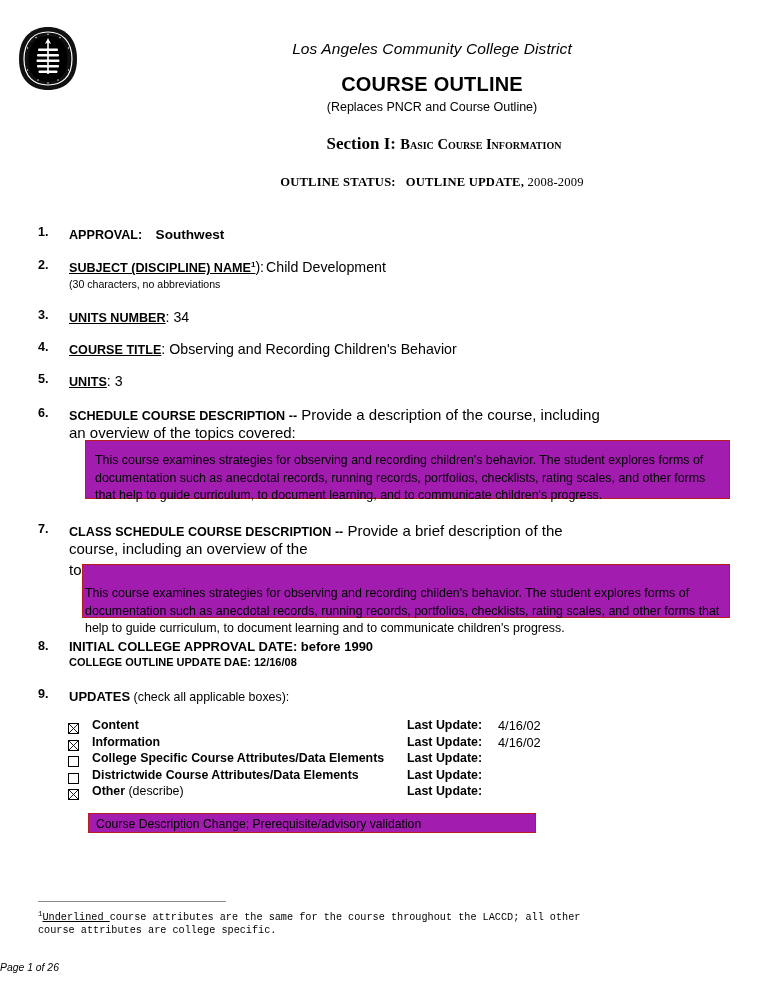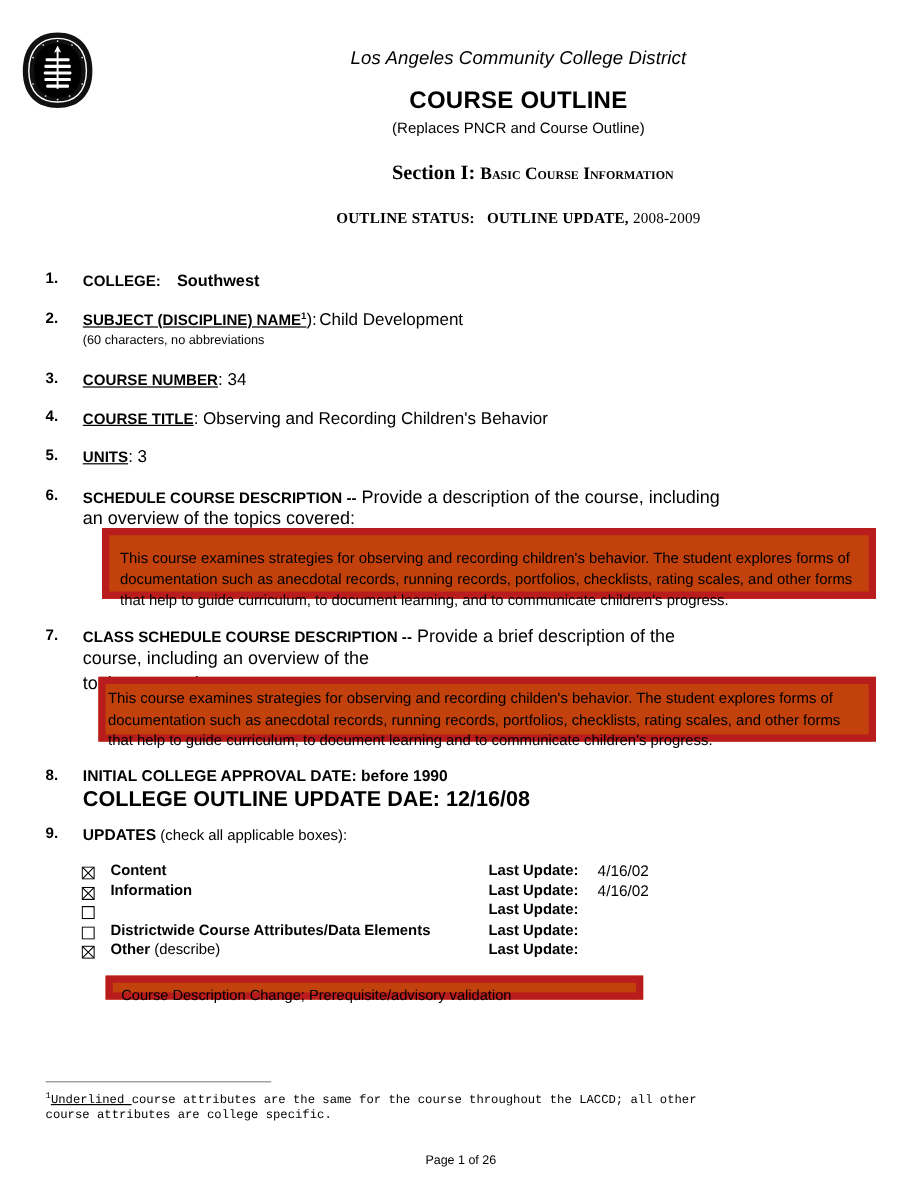--- a/index.html
+++ b/index.html
@@ -122,43 +122,43 @@
   }
   sup.fn {
     font-size: 8px;
     vertical-align: super;
     line-height: 0;
   }
 
   
   .tbox {
     position: absolute;
-    border: 6px solid #b91c1c;
-    background: #c2410c;
+    border: 1px solid #b91c1c;
+    background: #a21caf;
     box-sizing: border-box;
   }
   .tbox p {
     margin: 0;
     font-size: 12.4px;
     line-height: 17.6px;
   }
 
   #box6 {
     left: 85px;
     top: 440px;
     width: 645px;
     height: 59px;
     padding: 11px 10px 0 9px;
   }
   #box7 {
     left: 82px;
     top: 564px;
     width: 648px;
     height: 54px;
-    padding: 4px 4px 0 2px;
+    padding: 20px 4px 0 2px;
   }
   #box-other {
     left: 88px;
     top: 813px;
     width: 448px;
     height: 20px;
     padding: 2px 0 0 7px;
   }
   #box-other p { font-size: 12.2px; line-height: 16px; }
 
@@ -230,22 +230,22 @@
     vertical-align: super;
     line-height: 0;
   }
   .footnote .uu { text-decoration: underline; }
 
   .pagenum {
     position: absolute;
     left: 0;
     top: 962px;
     width: 768px;
-    text-align: center;
     font-size: 10.4px;
+    font-style: italic;
   }
 </style>
 </head>
 <body>
 
 <div class="page">
 
   <div class="logo">
     <svg viewBox="0 0 68 66" width="68" height="66" aria-hidden="true">
       <defs>
@@ -301,38 +301,38 @@
   <div class="outline-status">
     <span>OUTLINE STATUS:</span>
     <span>&nbsp;</span>
     <span>OUTLINE UPDATE,</span>
     <span class="os-year">2008-2009</span>
   </div>
 
   <div class="item" style="top:225px;">
     <div class="num">1.</div>
     <div class="body">
-      <span class="lbl">COLLEGE:</span>
+      <span class="lbl">APPROVAL:</span>
       <span>&nbsp;</span>
       <span class="val-b">Southwest</span>
     </div>
   </div>
 
   <div class="item" style="top:258px;">
     <div class="num">2.</div>
     <div class="body">
       <span class="lbl u"><span>SUBJECT (DISCIPLINE) NAME</span><sup class="fn">1</sup></span><span class="val">):</span><span class="val" style="padding-left:2px;">Child Development</span>
-      <div class="sub-note">(60 characters, no abbreviations</div>
+      <div class="sub-note">(30 characters, no abbreviations</div>
     </div>
   </div>
 
   <div class="item" style="top:308px;">
     <div class="num">3.</div>
     <div class="body">
-      <span class="lbl u">COURSE NUMBER</span><span class="val">: </span><span class="val">34</span>
+      <span class="lbl u">UNITS NUMBER</span><span class="val">: </span><span class="val">34</span>
     </div>
   </div>
 
   <div class="item" style="top:340px;">
     <div class="num">4.</div>
     <div class="body">
       <span class="lbl u">COURSE TITLE</span><span class="val">: </span><span class="val">Observing and Recording Children's Behavior</span>
     </div>
   </div>
 
@@ -363,21 +363,21 @@
   </div>
 
   <div class="tbox" id="box7">
     <p>This course examines strategies for observing and recording childen's behavior.  The student explores forms of documentation such as anecdotal records, running records, portfolios, checklists, rating scales, and other forms that help to guide curriculum, to document learning and to communicate children's progress.</p>
   </div>
 
   <div class="item two-line" style="top:639px;">
     <div class="num">8.</div>
     <div class="body">
       <div class="lbl" style="font-size:13px;">INITIAL COLLEGE APPROVAL DATE: before 1990</div>
-      <div class="lbl l2" style="font-size:18px;">COLLEGE OUTLINE UPDATE DAE:  12/16/08</div>
+      <div class="lbl l2" style="font-size:11px;">COLLEGE OUTLINE UPDATE DAE:  12/16/08</div>
     </div>
   </div>
 
   <div class="item" style="top:687px;">
     <div class="num">9.</div>
     <div class="body">
       <span class="lbl" style="font-size:13px;">UPDATES</span><span class="val" style="font-size:12.4px;"> (check all applicable boxes):</span>
     </div>
   </div>
 
@@ -406,20 +406,21 @@
       <span class="cku">Last Update:</span>
       <span class="ckdate">4/16/02</span>
     </div>
 
     <div class="ckrow">
       <span class="ckbox">
         <svg viewBox="0 0 11 11" width="11" height="11" aria-hidden="true">
           <rect x="0.5" y="0.5" width="10" height="10" fill="#ffffff" stroke="#000000" stroke-width="1"></rect>
         </svg>
       </span>
+      <span class="cklabel"><span>College Specific Course Attributes/Data Elements</span><span class="light"></span></span>
       <span class="cku">Last Update:</span>
       <span class="ckdate"></span>
     </div>
 
     <div class="ckrow">
       <span class="ckbox">
         <svg viewBox="0 0 11 11" width="11" height="11" aria-hidden="true">
           <rect x="0.5" y="0.5" width="10" height="10" fill="#ffffff" stroke="#000000" stroke-width="1"></rect>
         </svg>
       </span>

